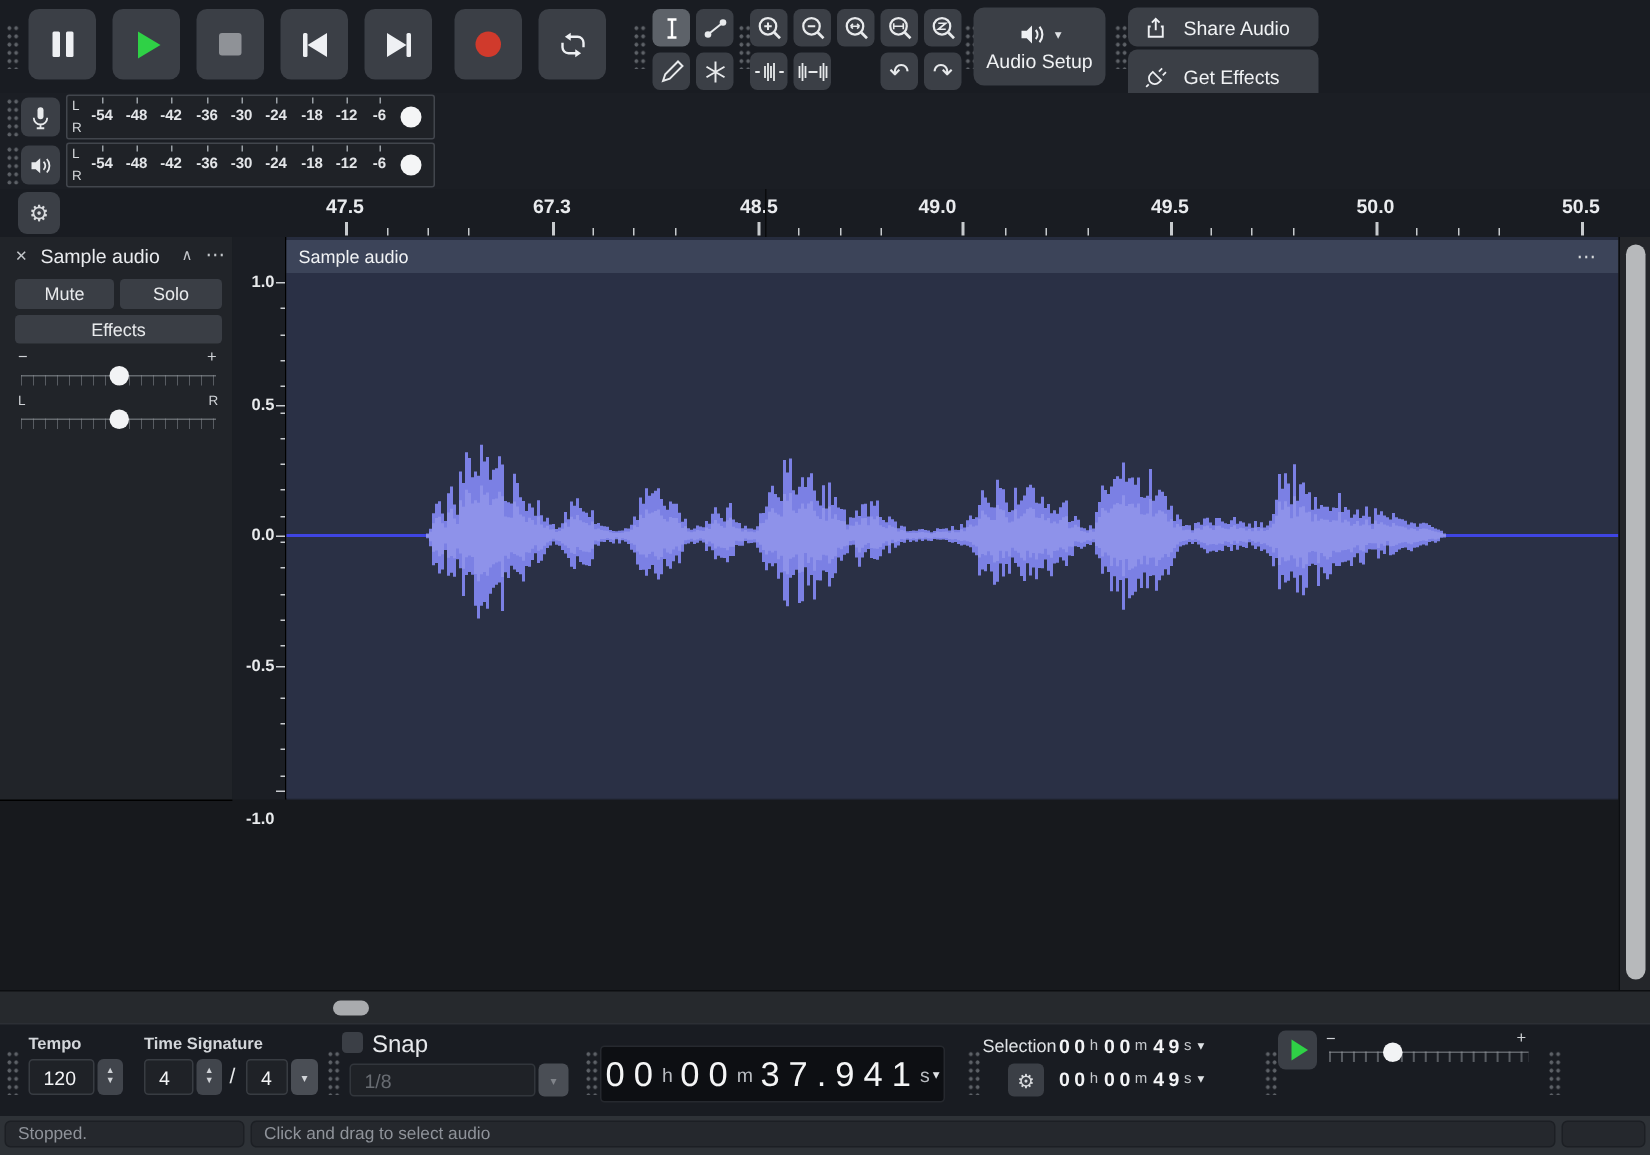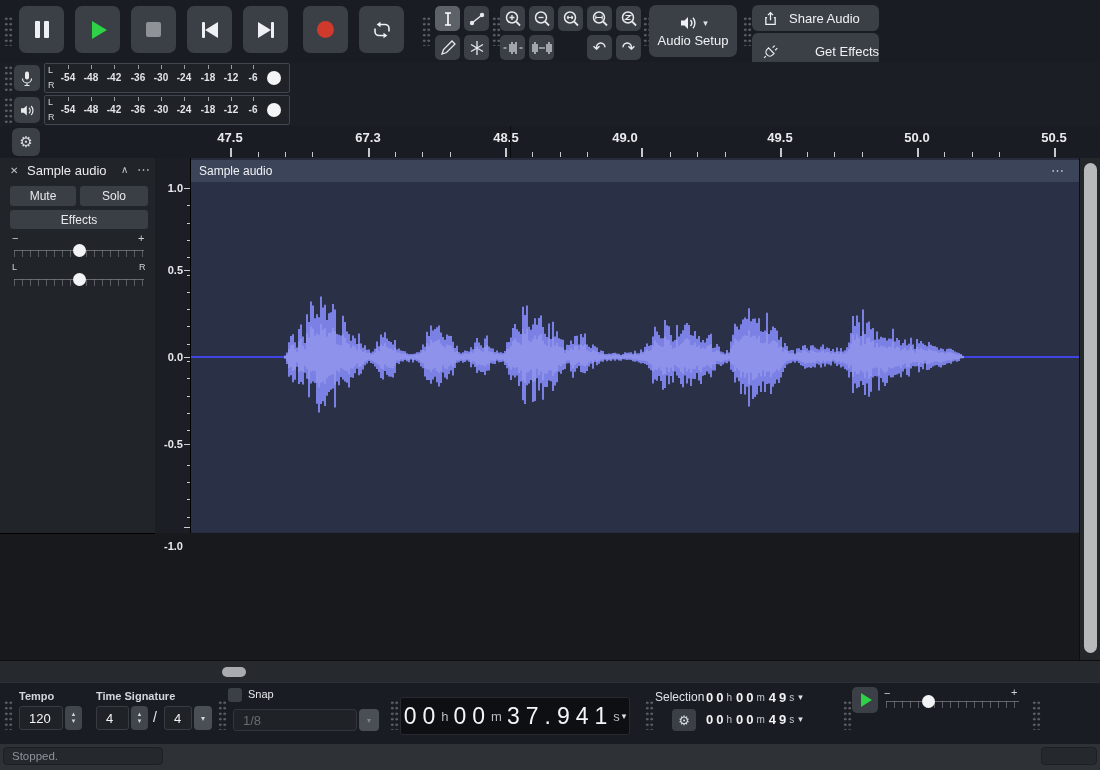--- a/index.html
+++ b/index.html
@@ -222,21 +222,21 @@
 
     <div class="grip" style="left:743px;top:16px;"></div>
 
     <div class="tbtn row-btn" style="left:752px;top:5px;width:117px;height:26px;border-radius:6px;">
       <svg class="g" width="17" height="17" viewBox="0 0 20 20">
         <path d="M6 9H4.5v8h11V9H14" fill="none" stroke="#eef0f3" stroke-width="1.5"></path>
         <path d="M10 12V3M7 6l3-3 3 3" fill="none" stroke="#eef0f3" stroke-width="1.5"></path>
       </svg>
       <span>Share Audio</span>
     </div>
-    <div class="tbtn row-btn" style="left:752px;top:33px;width:117px;height:36px;border-radius:6px;justify-content:space-between;">
+    <div class="tbtn row-btn" style="left:752px;top:33px;width:117px;height:36px;border-radius:6px;">
       <svg class="g" width="17" height="17" viewBox="0 0 20 20">
         <path d="M4.5 15.5 2.5 17.5M6 14a4.6 4.6 0 0 0 6.5 0l1.7-1.7-6.5-6.5L6 7.5a4.6 4.6 0 0 0 0 6.5z" fill="none" stroke="#eef0f3" stroke-width="1.4"></path>
         <path d="M12.5 5.5 15 3M15.5 8.5 18 6" stroke="#eef0f3" stroke-width="1.4"></path>
       </svg>
       <span>Get Effects</span>
     </div>
   </div>
 
   <div class="meter-row" style="top:62px;">
     <div class="grip" style="left:4px;top:3px;height:26px;"></div>
@@ -405,21 +405,21 @@
       </div>
     <span class="abs" style="left:153px;top:26px;font-size:14px;color:#e8eaec;">/</span>
     <div class="bfield" style="left:164px;width:28px;">4</div>
     <div class="ddbtn" style="left:194px;top:23px;width:18px;height:24px;">
         <span>▾</span>
       </div>
 
     <div class="grip" style="left:218px;top:17px;"></div>
 
     <div class="abs" style="left:228px;top:5px;width:14px;height:14px;background:#3b3f46;border-radius:3px;"></div>
-    <span class="abs" style="left:248px;top:5px;font-size:11px;color:#e6e8eb;">Snap</span>
+    <span class="abs" style="left:248px;top:5px;font-size:16px;color:#e6e8eb;">Snap</span>
     <div class="bfield" style="left:233px;top:26px;width:124px;height:22px;color:#686c72;border-color:#32363c;">1/8</div>
     <div class="ddbtn" style="left:359px;top:26px;width:20px;height:22px;color:#80848a;">
         <span>▾</span>
       </div>
 
     <div class="grip" style="left:390px;top:17px;"></div>
 
     <div id="timebox">
       <span class="td-d">00</span>
       <span class="td-u">h</span>
@@ -464,15 +464,16 @@
     <span class="slbl" style="left:884px;top:4px;font-size:11px;">−</span>
     <span class="slbl" style="left:1011px;top:3px;font-size:11px;">+</span>
     <div class="slider-track" style="left:886px;top:18px;width:133px;"></div>
     <div class="thumb" style="left:922px;top:12px;"></div>
 
     <div class="grip" style="left:1032px;top:17px;"></div>
   </div>
 
   <div id="statusbar">
     <div class="sfield" style="left:3px;width:160px;">Stopped.</div>
+    <div class="sfield" style="left:167px;width:870px;">Click and drag to select audio</div>
     <div class="sfield" style="left:1041px;width:56px;"></div>
   </div>
 </div>
 
 </body></html>

